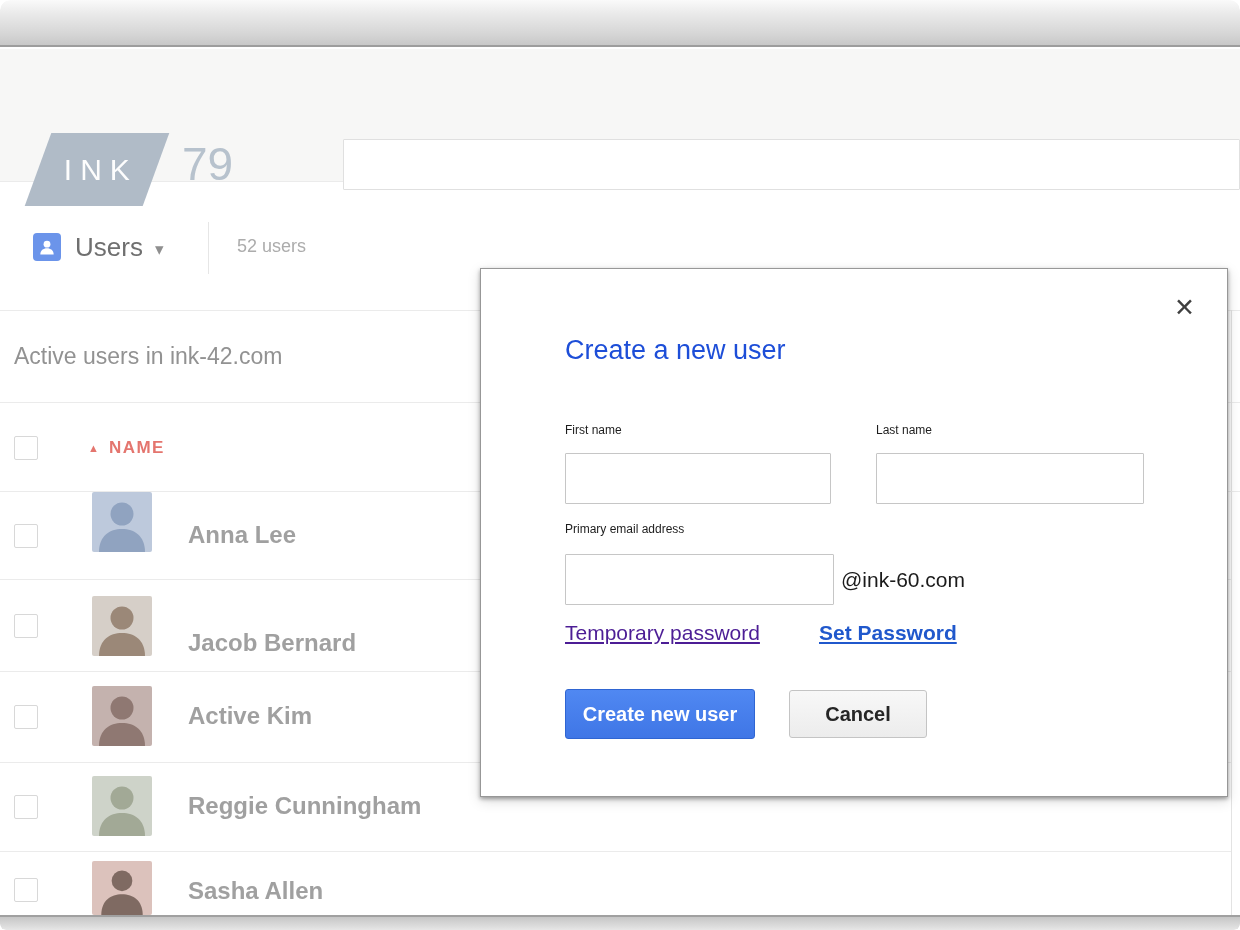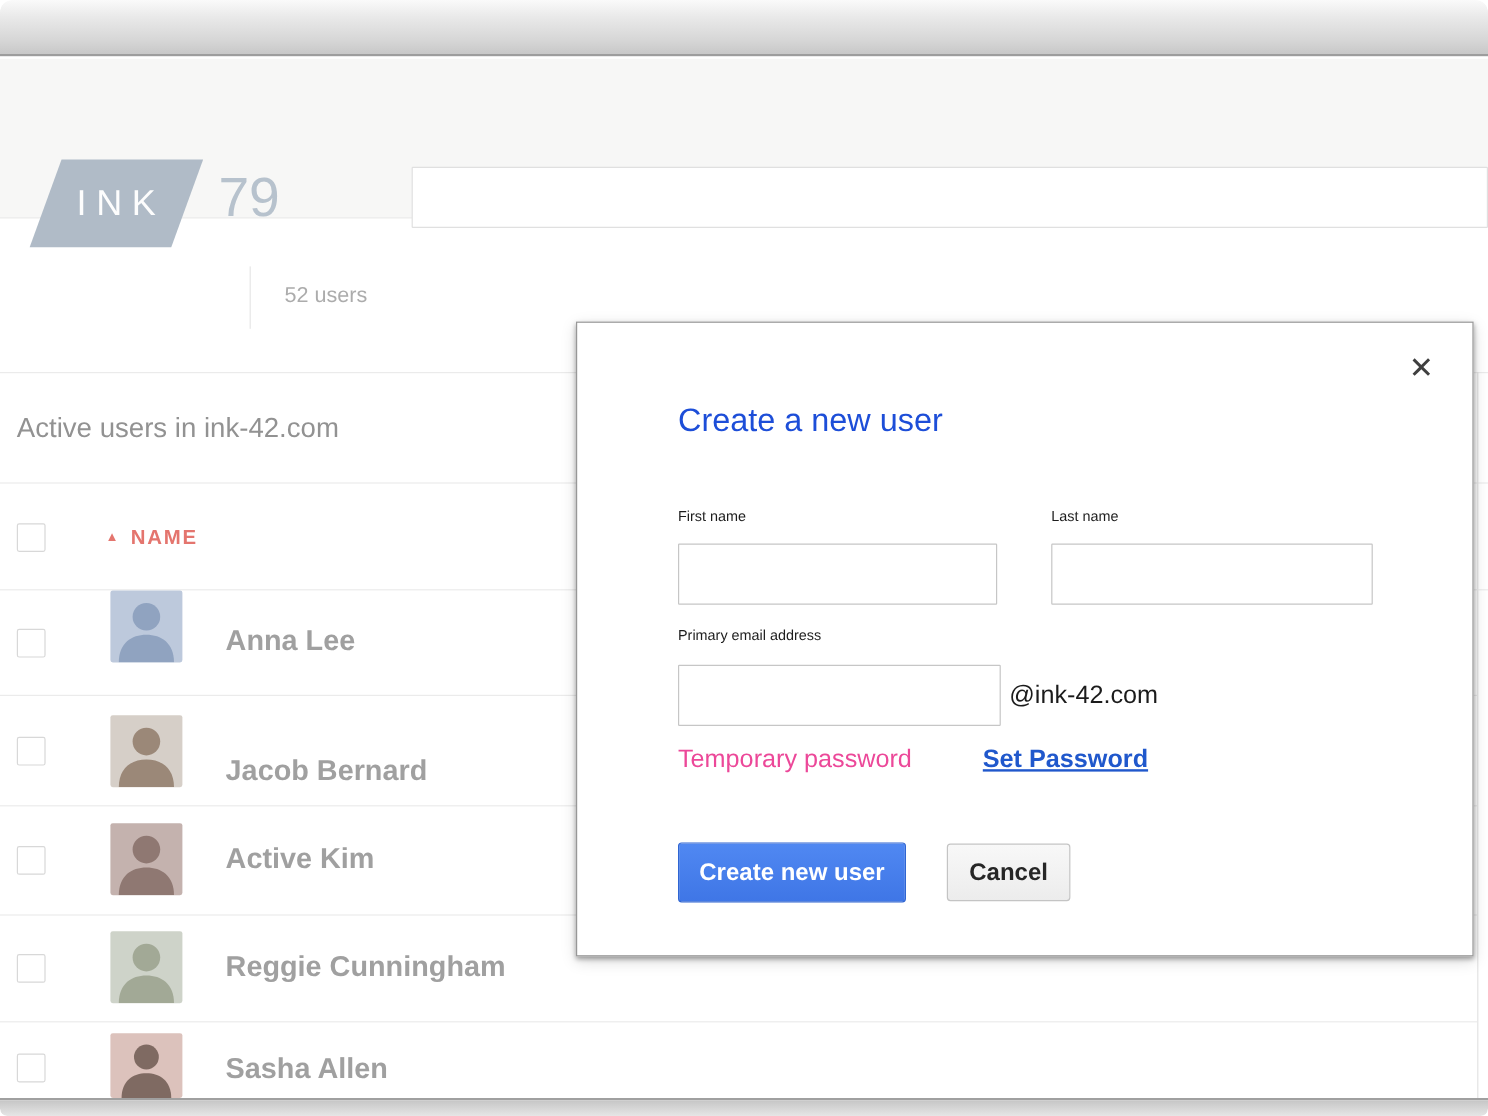--- a/index.html
+++ b/index.html
@@ -110,57 +110,66 @@
     position:absolute;height:51px;border:1px solid #c6c6c6;background:#fff;
     border-radius:1px;outline:none;font-size:20px;color:#333;padding:0 12px;
   }
   .in-first{left:84px;top:184px;width:266px;}
   .in-last{left:395px;top:184px;width:268px;}
   .in-email{left:84px;top:285px;width:269px;}
   .email-suffix{
     position:absolute;left:360px;top:285px;height:51px;display:flex;align-items:center;
     font-size:21px;color:#1b1b1b;
   }
-  .pw-label{position:absolute;left:84px;top:352px;font-size:21px;color:#ec4899;}
+  .pw-label{position:absolute;left:84px;top:352px;font-size:21px;color:#4c1d95;text-decoration:underline;}
   .pw-link{
     position:absolute;left:338px;top:352px;font-size:21px;color:#2058cc;
     font-weight:bold;text-decoration:underline;cursor:pointer;
   }
   .btn{
     position:absolute;top:420px;height:50px;border-radius:3px;
     font-size:20px;font-weight:bold;cursor:pointer;
     font-family:"Liberation Sans","DejaVu Sans",sans-serif;
-    margin-top:13px;
   }
   .btn-submit{
     left:84px;width:190px;color:#ffffff;
     background:linear-gradient(180deg,#5088f2,#3f76e6);
     border:1px solid #2f65d2;
   }
   .btn-cancel{
-    left:308px;width:103px;height:48px;top:421px;color:#262626;
+    left:308px;width:138px;height:48px;top:421px;color:#262626;
     background:linear-gradient(180deg,#f8f8f8,#ececec);
     border:1px solid #c4c4c4;
   }
 </style>
 </head>
 <body>
 
 <div class="screen">
 
   <div class="chrome-top"></div>
 
   <div class="app-header">
     <div class="logo-shape">
       <span class="logo-text">INK</span>
     </div>
     <span class="logo-42">79</span>
     <input class="search-input" type="text" value="" style="">
   </div>
 
+  <div class="users-menu">
+    <span class="users-icon">
+      <svg width="20" height="20" viewBox="0 0 24 24">
+        <circle cx="12" cy="8.6" r="4.1" fill="#ffffff"></circle>
+        <path d="M4 21c0-5 3.6-7.6 8-7.6s8 2.6 8 7.6z" fill="#ffffff"></path>
+      </svg>
+    </span>
+    <span class="users-label">Users</span>
+    <span class="caret">▾</span>
+  </div>
   <div class="toolbar-divider"></div>
   <span class="user-count">52 users</span>
 
   <div class="section-bar">
     <span class="section-title">Active users in ink-42.com</span>
   </div>
   <div class="table-right-edge"></div>
 
   <div class="thead">
     <div class="checkbox" style="top:33px;"></div>
@@ -229,21 +238,21 @@
     <span class="modal-close">✕</span>
     <div class="modal-title">Create a new user</div>
 
     <label class="field-label lbl-first">First name</label>
     <label class="field-label lbl-last">Last name</label>
     <input class="text-input in-first" type="text" value="" style="">
     <input class="text-input in-last" type="text" value="" style="">
 
     <label class="field-label lbl-email">Primary email address</label>
     <input class="text-input in-email" type="text" value="" style="">
-    <span class="email-suffix">@ink-42.com</span>
+    <span class="email-suffix">@ink-60.com</span>
 
     <span class="pw-label">Temporary password</span>
     <a class="pw-link">Set Password</a>
 
     <button class="btn btn-submit">Create new user</button>
     <button class="btn btn-cancel">Cancel</button>
   </div>
 
   <div class="chrome-bottom"></div>
 </div>

